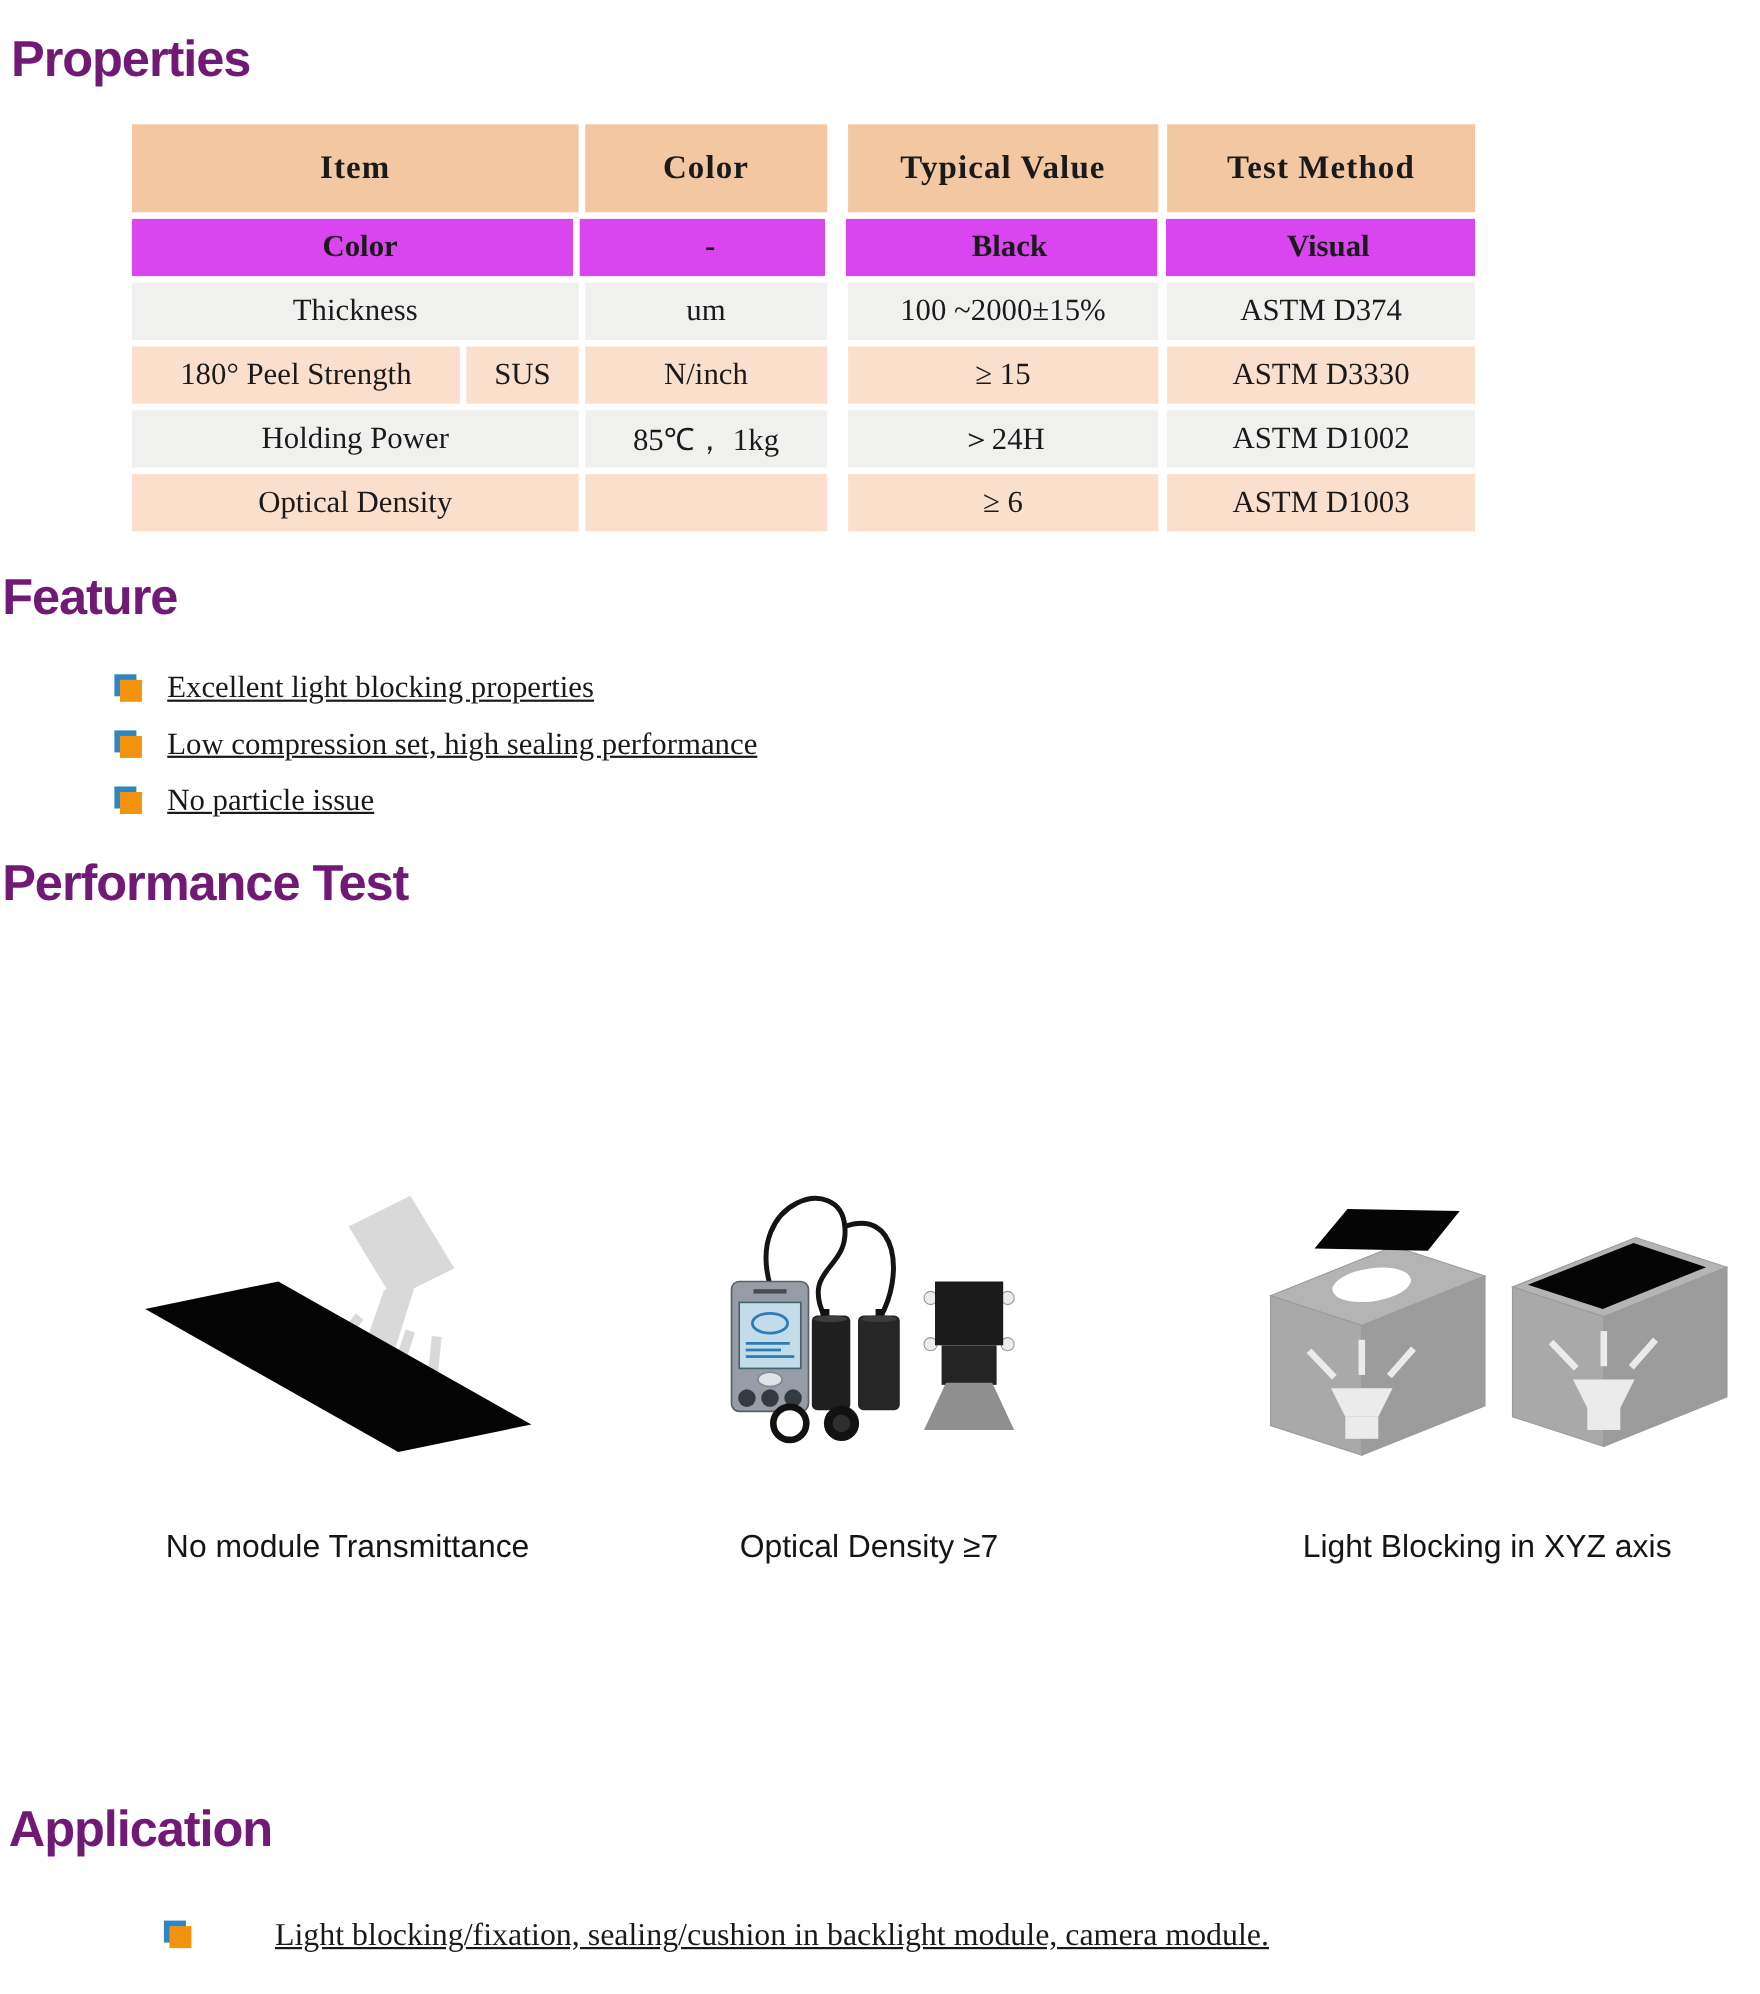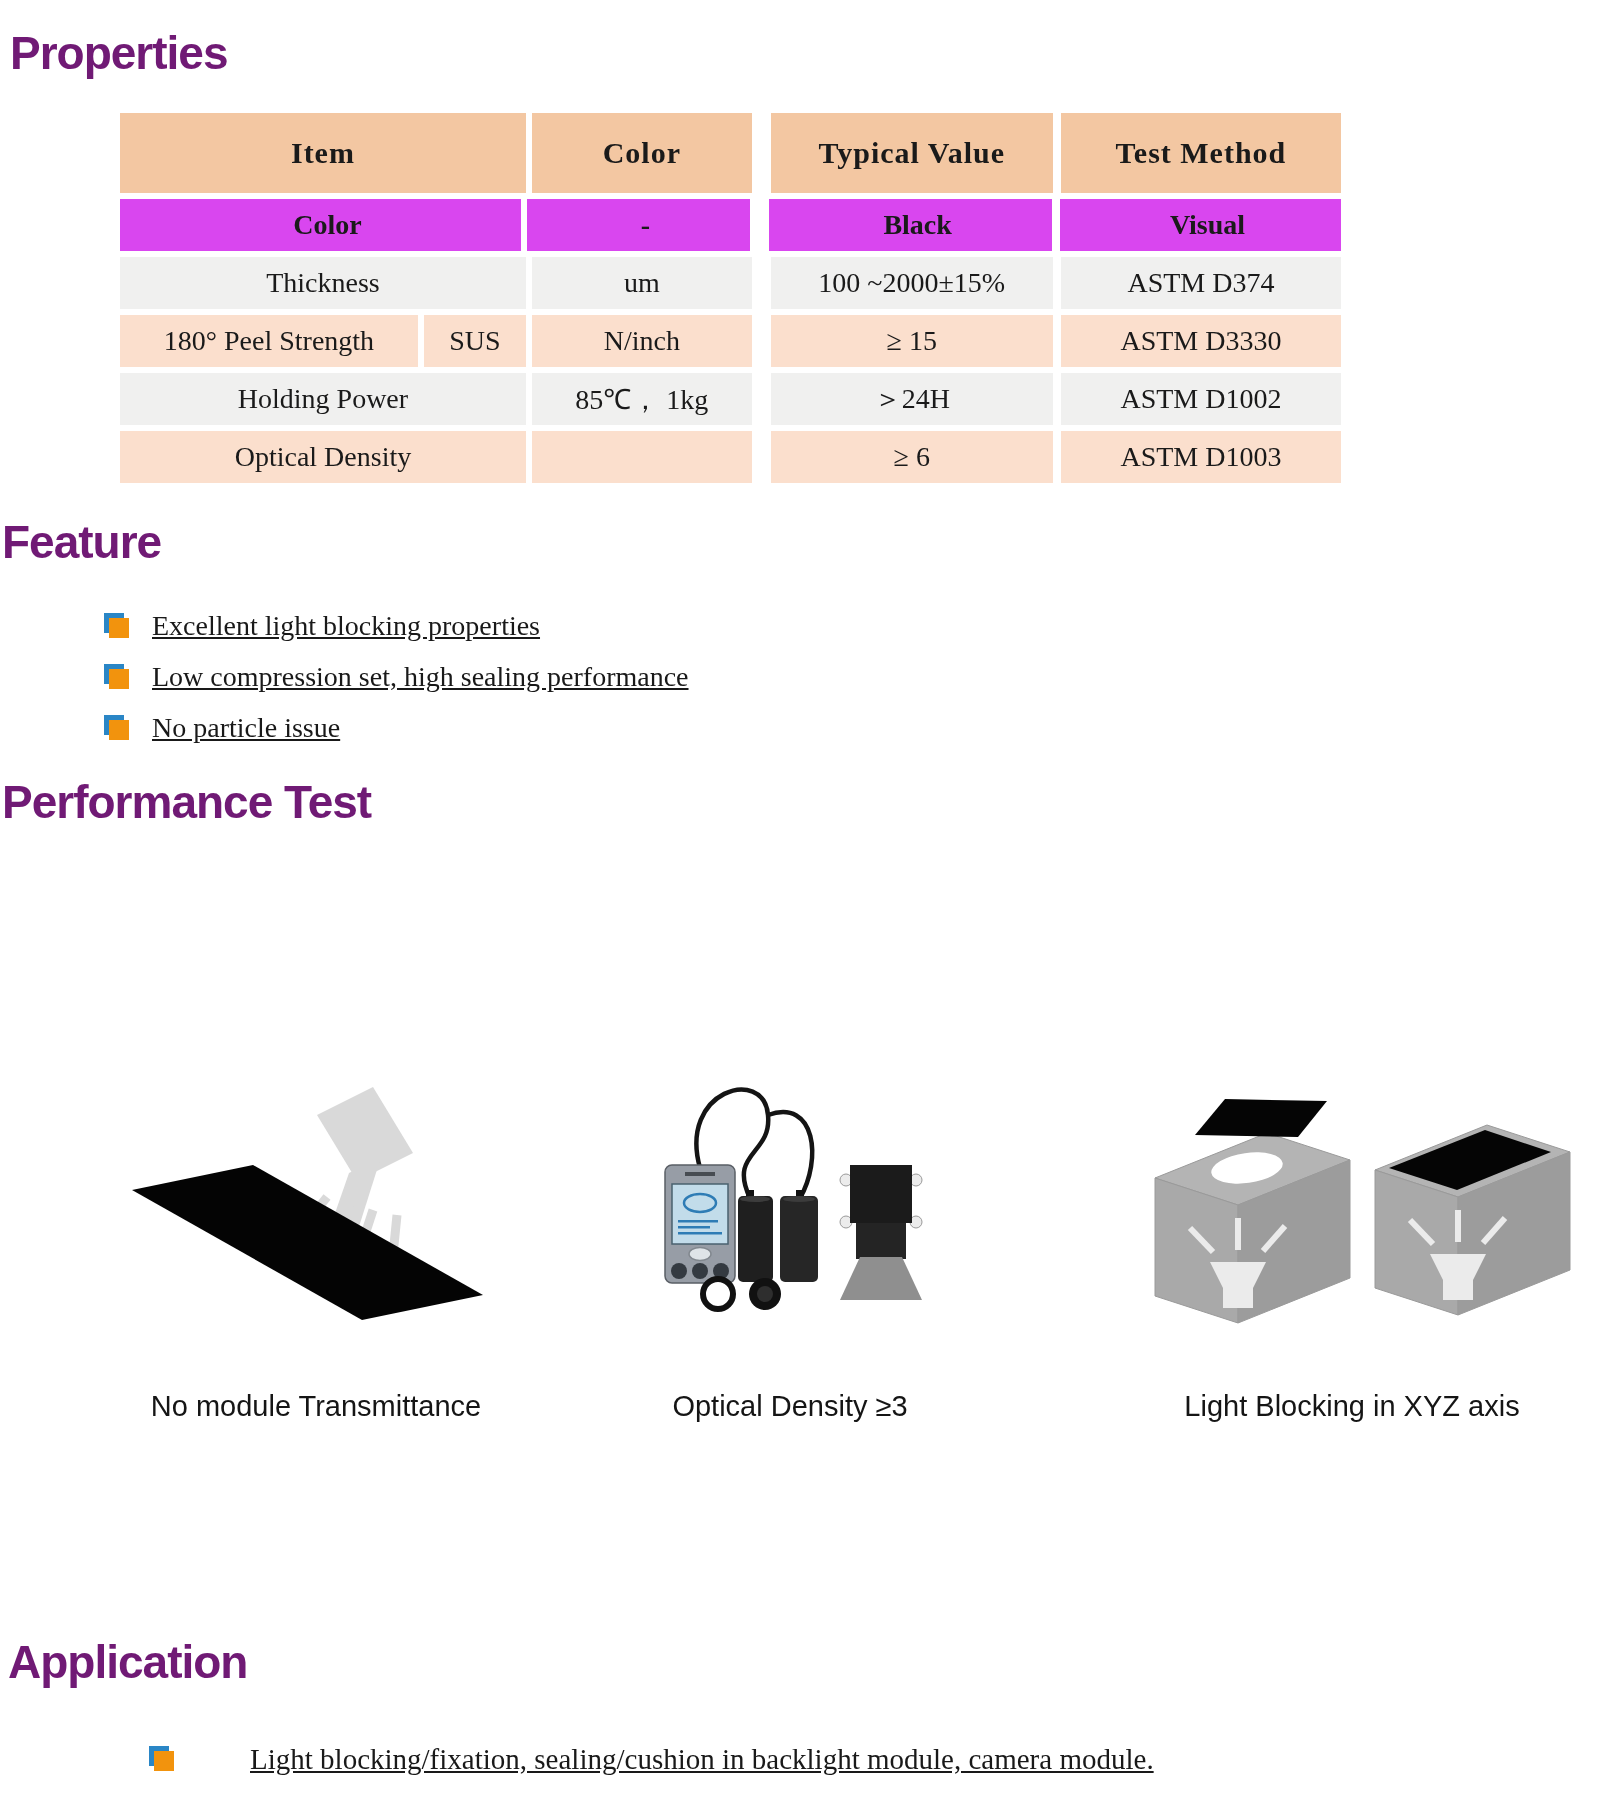--- a/index.html
+++ b/index.html
@@ -186,21 +186,21 @@
         <line x1="473" y1="210" x2="473" y2="242"></line>
         <line x1="425" y1="220" x2="448" y2="244"></line>
         <line x1="520" y1="218" x2="498" y2="243"></line>
       </g>
       <polygon points="445,254 501,254 488,280 458,280" fill="#ebebeb"></polygon>
       <rect x="458" y="280" width="30" height="20" fill="#ebebeb"></rect>
     </g>
   </svg>
 
   <div class="cap" style="left:116px;width:400px;">No module Transmittance</div>
-  <div class="cap" style="left:590px;width:400px;">Optical Density ≥3</div>
+  <div class="cap" style="left:590px;width:400px;">Optical Density ≥7</div>
   <div class="cap" style="left:1102px;width:500px;">Light Blocking in XYZ axis</div>
 
   <div class="h1" style="left:8px;top:1635px;">Application</div>
 
   <span class="bullet" style="left:149px;top:1746px;">
     <span class="b-blue"></span>
     <span class="b-orange"></span>
   </span>
   <div class="fitem" style="left:250px;top:1743px;font-size:29px;">Light blocking/fixation, sealing/cushion in backlight module, camera module.</div>
 

